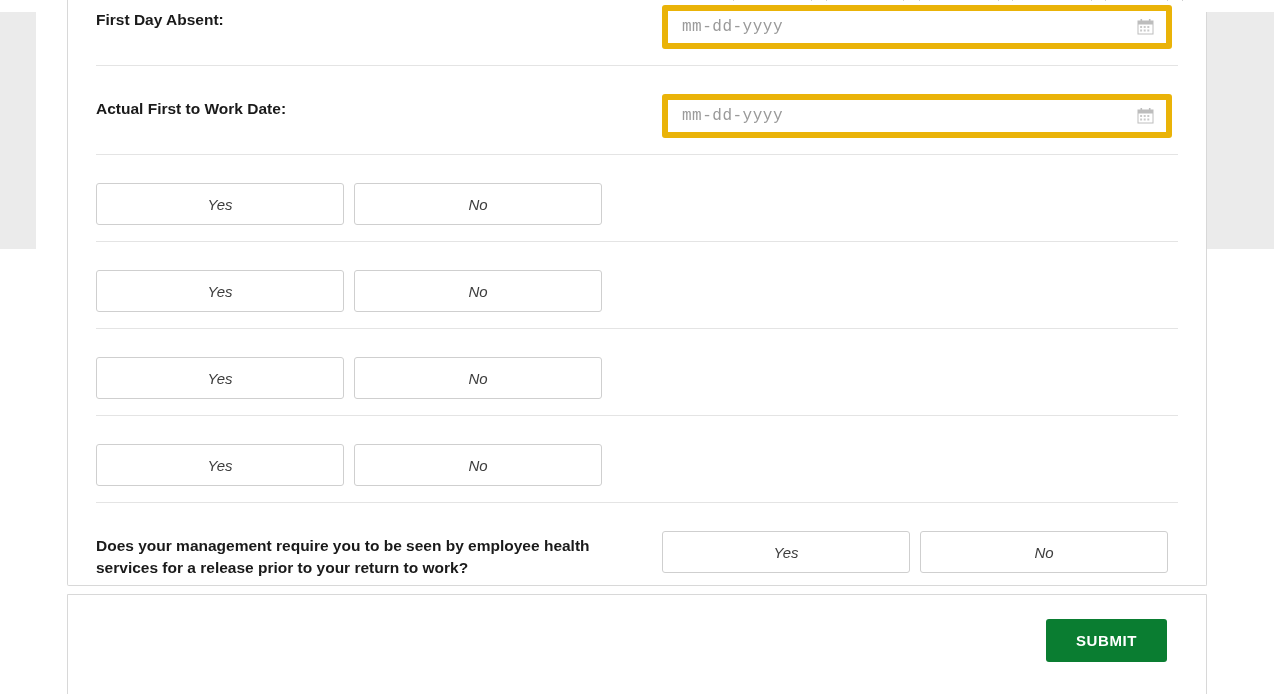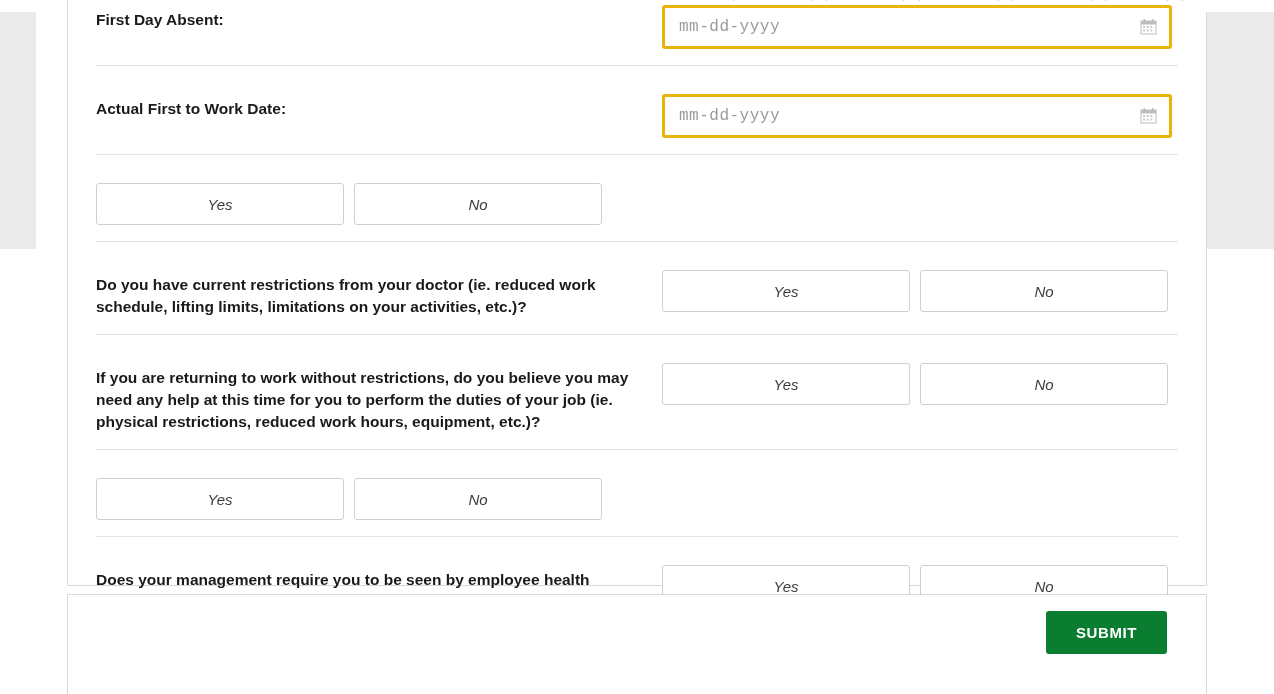--- a/index.html
+++ b/index.html
@@ -66,21 +66,21 @@
   .row-control {
     flex: 1;
     display: flex;
     gap: 10px;
   }
 
   .date-field {
     position: relative;
     width: 510px;
     height: 44px;
-    border: 3px solid #eab308;
+    border: 6px solid #eab308;
     border-radius: 3px;
     background: #fff;
     display: flex;
     align-items: center;
     padding: 0 14px;
   }
   .date-field .placeholder {
     font-family: "Liberation Mono", monospace;
     font-size: 16px;
     color: #9a9a9a;
@@ -132,21 +132,21 @@
   .top-cut .s1 { left: 570px; width: 79px; }
   .top-cut .s2 { left: 663px; width: 78px; }
   .top-cut .s3 { left: 756px; width: 80px; }
   .top-cut .s4 { left: 849px; width: 80px; }
   .top-cut .s5 { left: 942px; width: 63px; }
   .top-cut .s6 { left: 1019px; width: 56px; }
 
   .submit-wrap {
     position: absolute;
     right: 39px;
-    top: 16px;
+    top: 24px;
   }
   .submit-btn {
     width: 121px;
     height: 43px;
     background: #0a7d31;
     color: #ffffff;
     border: none;
     border-radius: 3px;
     font-size: 15px;
     font-weight: bold;
@@ -229,29 +229,27 @@
     </div>
 
     <div class="row">
       <div class="row-control">
         <button class="choice-btn">Yes</button>
         <button class="choice-btn">No</button>
       </div>
     </div>
 
     <div class="row">
-      <div class="row-label">Do you have current restrictions from your doctor (ie. reduced work schedule, lifting limits, limitations on your activities, etc.)?</div>
-      <div class="row-control">
-        <button class="choice-btn">Yes</button>
-        <button class="choice-btn">No</button>
-      </div>
-    </div>
-
-    <div class="row">
-      <div class="row-label">If you are returning to work without restrictions, do you believe you may need any help at this time for you to perform the duties of your job (ie. physical restrictions, reduced work hours, equipment, etc.)?</div>
+      <div class="row-control">
+        <button class="choice-btn">Yes</button>
+        <button class="choice-btn">No</button>
+      </div>
+    </div>
+
+    <div class="row">
       <div class="row-control">
         <button class="choice-btn">Yes</button>
         <button class="choice-btn">No</button>
       </div>
     </div>
 
     <div class="row">
       <div class="row-control">
         <button class="choice-btn">Yes</button>
         <button class="choice-btn">No</button>

